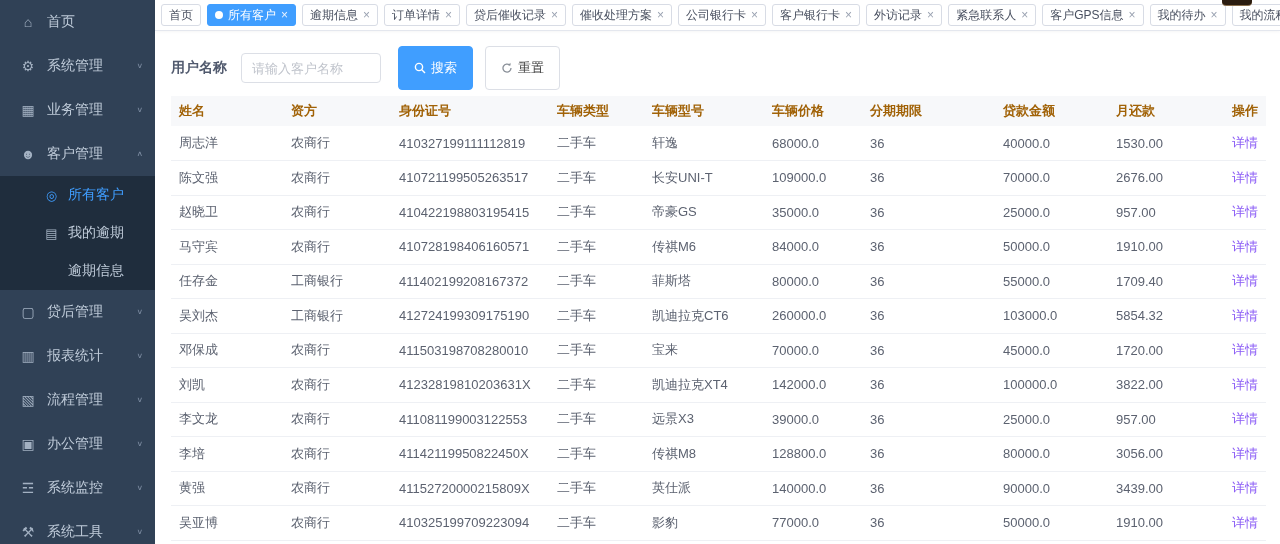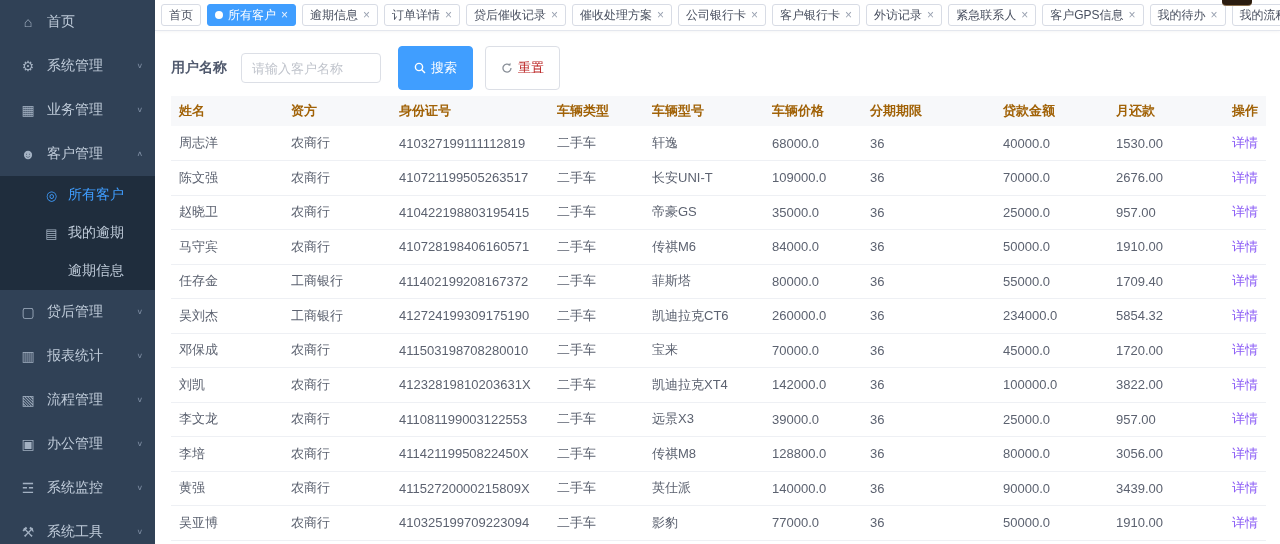--- a/index.html
+++ b/index.html
@@ -60,21 +60,21 @@
   .search-label { font-size:14px; font-weight:bold; color:#515a6e; margin-right:14px; white-space:nowrap; }
   .search-input {
     width:140px; height:30px; border:1px solid #dcdfe6; border-radius:4px;
     padding:0 10px; font-size:13px; color:#606266; outline:none;
     font-family:inherit;
   }
   .search-input::placeholder { color:#c0c4cc; }
   .btn { height:44px; display:inline-flex; align-items:center; gap:5px;
     border-radius:4px; font-size:13px; padding:0 15px; cursor:pointer; border:1px solid transparent; }
   .btn-search { background:#409eff; border-color:#409eff; color:#fff; margin-left:17px; }
-  .btn-reset { background:#fff; border-color:#dcdfe6; color:#b91c1c; margin-left:12px; }
+  .btn-reset { background:#fff; border-color:#dcdfe6; color:#404040; margin-left:12px; }
   .btn svg { display:block; }
 
   
   table { width:1095px; border-collapse:collapse; table-layout:fixed; }
   thead th {
     background:#f7f8fa; color:#a16207; font-weight:bold; font-size:13px;
     text-align:left; padding:0 8px; height:30px; white-space:nowrap;
   }
   tbody td {
     font-size:13px; color:#5c6270; padding:0 8px; height:34.5px;
@@ -319,21 +319,21 @@
             <td><a class="detail-link">详情</a></td>
           </tr>
           <tr>
             <td>吴刘杰</td>
             <td>工商银行</td>
             <td>412724199309175190</td>
             <td>二手车</td>
             <td>凯迪拉克CT6</td>
             <td>260000.0</td>
             <td>36</td>
-            <td>234000.0</td>
+            <td>103000.0</td>
             <td>5854.32</td>
             <td><a class="detail-link">详情</a></td>
           </tr>
           <tr>
             <td>邓保成</td>
             <td>农商行</td>
             <td>411503198708280010</td>
             <td>二手车</td>
             <td>宝来</td>
             <td>70000.0</td>

